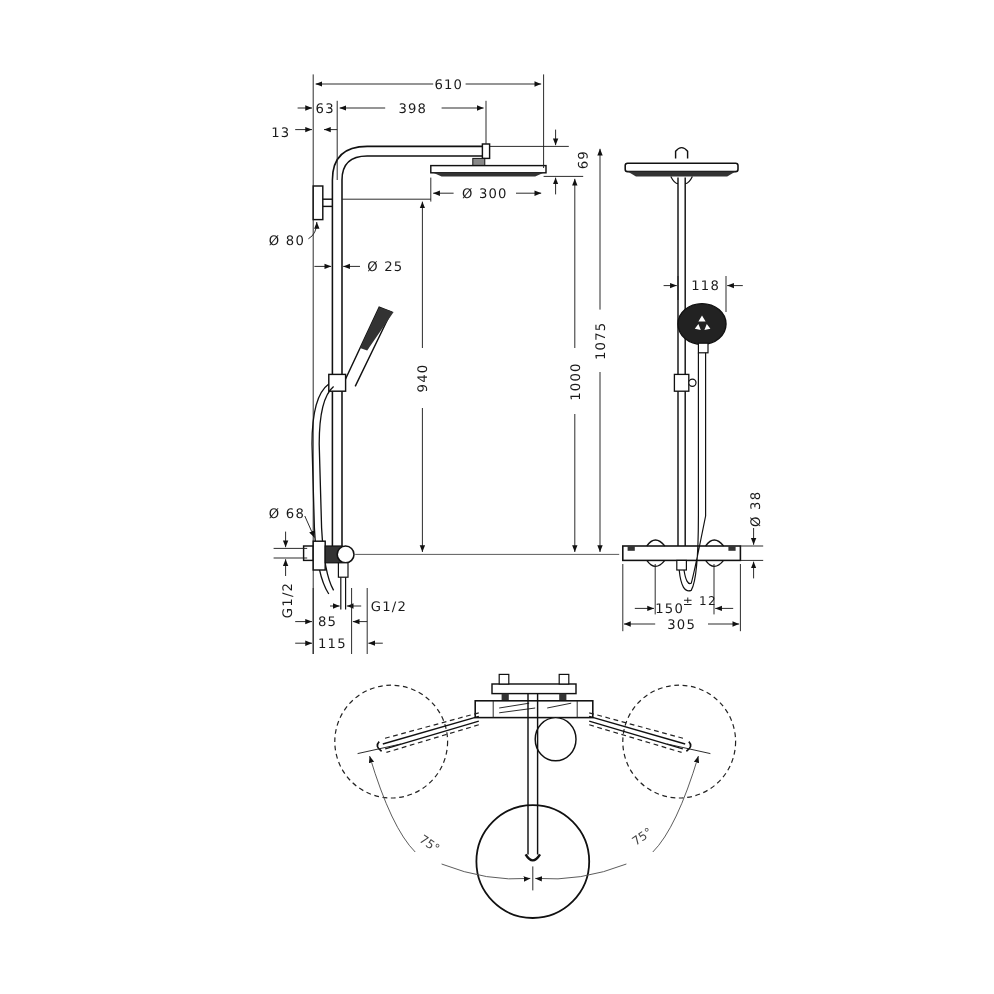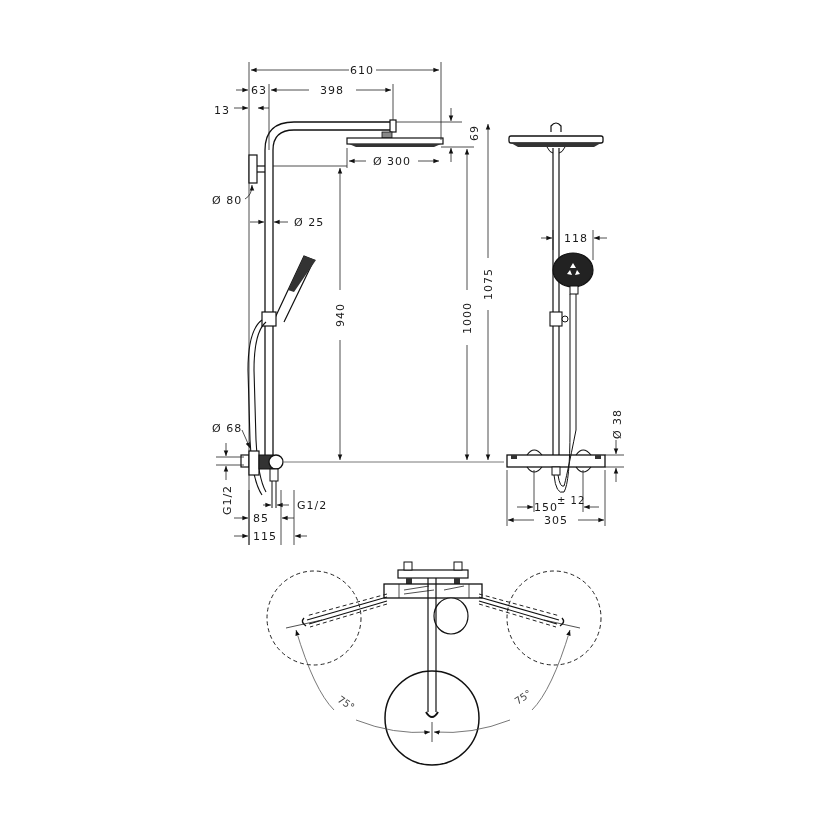--- a/index.html
+++ b/index.html
@@ -1,17 +1,17 @@
 <!DOCTYPE html>
 <html><head>
 <meta charset="utf-8">
 <style>
   html, body { margin: 0; padding: 0; background: #ffffff; }
   body { width: 828px; height: 828px; overflow: hidden; }
-  #canvas { position: absolute; left: 4px; top: 0; width: 673px; height: 828px; }
+  #canvas { position: absolute; left: 16px; top: 0; width: 673px; height: 828px; }
   svg text { font-family: "DejaVu Sans", sans-serif; fill: #1a1a1a; }
   .dim { font-size: 11px; letter-spacing: 1px; }
   .ang { font-size: 10px; fill: #444; }
   .ln { stroke: #111; fill: none; }
   .thin { stroke: #222; stroke-width: 0.8; fill: none; }
   .dash { stroke: #222; stroke-width: 1; fill: none; stroke-dasharray: 4 3; }
   .grey { stroke: #555; stroke-width: 0.8; fill: none; }
 </style>
 </head>
 <body>

